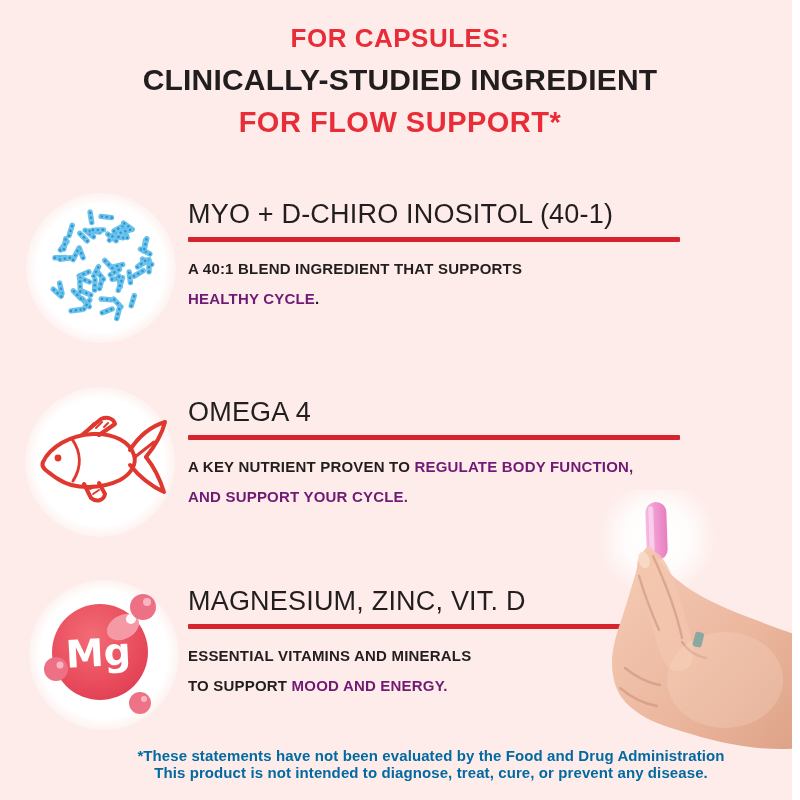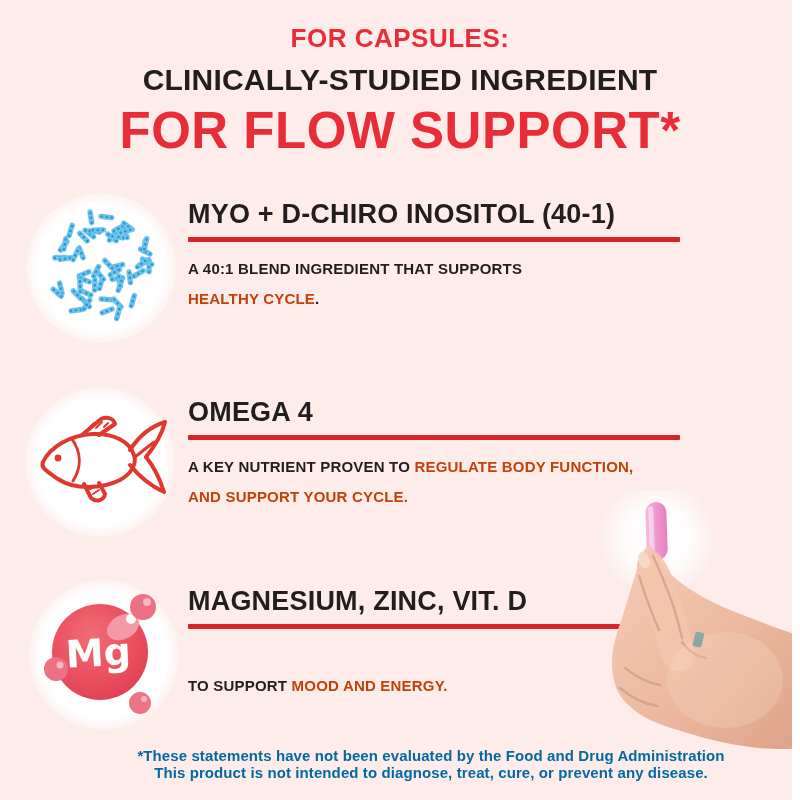--- a/index.html
+++ b/index.html
@@ -8,31 +8,31 @@
     width:792px;height:800px;
     overflow:hidden;
     background:#fdece9;
     font-family:"Liberation Sans","DejaVu Sans",sans-serif;
     -webkit-font-smoothing:antialiased;
   }
   
   .header{position:absolute;top:0;left:0;width:800px;padding-top:23px;text-align:center;}
   .eyebrow{font-size:26px;line-height:30px;font-weight:bold;color:#e92d38;letter-spacing:.5px;}
   .h-title{font-size:30px;line-height:36px;font-weight:bold;color:#221e1f;margin-top:9px;letter-spacing:.2px;}
-  .h-sub{font-size:51px;line-height:46px;font-weight:bold;color:#e92d38;margin-top:10px;letter-spacing:.5px;}
+  .h-sub{font-size:29px;line-height:46px;font-weight:bold;color:#e92d38;margin-top:1px;letter-spacing:.5px;}
   
   .ing{position:absolute;left:0;width:800px;height:200px;}
   .halo{position:absolute;width:150px;height:150px;border-radius:50%;
         background:radial-gradient(circle,#ffffff 0%,#ffffff 60%,rgba(255,255,255,0) 76%);}
   .icon-svg{position:absolute;}
   .txt{position:absolute;left:188px;width:600px;}
-  .sec-title{margin:0;font-size:27px;line-height:33px;font-weight:bold;color:#221e1f;letter-spacing:.2px;}
+  .sec-title{margin:0;font-size:27px;line-height:33px;font-weight:normal;color:#221e1f;letter-spacing:.2px;}
   .rule{height:4.5px;width:492px;background:#d6232e;margin-top:6px;border-radius:1px;}
   .sec-body{margin:12px 0 0 0;font-size:15px;line-height:30px;font-weight:bold;color:#221e1f;letter-spacing:.2px;}
-  .red{color:#c2410c;}
+  .red{color:#701a75;}
   
   .hand-wrap{position:absolute;left:595px;top:490px;width:205px;height:310px;z-index:5;}
   
   .disclaimer{position:absolute;top:748px;left:0;width:790px;text-align:center;
               color:#0369a1;font-weight:bold;font-size:15px;line-height:16.5px;letter-spacing:.1px;z-index:3;padding-left:36px;}
 </style>
 </head>
 <body>
 
 <div class="canvas">
@@ -420,21 +420,21 @@
       <circle cx="113" cy="26" r="13" fill="#ee7085"></circle>
       <circle cx="117" cy="21" r="4" fill="#f8b7c0"></circle>
       <circle cx="26" cy="88" r="12" fill="#ee7085"></circle>
       <circle cx="30" cy="84" r="3.5" fill="#f8b7c0"></circle>
       <circle cx="110" cy="122" r="11" fill="#ef7386"></circle>
       <circle cx="114" cy="118" r="3" fill="#f8b7c0"></circle>
     </svg>
     <div class="txt" style="top:4px">
       <h2 class="sec-title">MAGNESIUM, ZINC, VIT. D</h2>
       <div class="rule"></div>
-      <p class="sec-body"><br><span>TO SUPPORT </span><span class="red">MOOD AND ENERGY.</span></p>
+      <p class="sec-body"><span>ESSENTIAL VITAMINS AND MINERALS</span><br><span>TO SUPPORT </span><span class="red">MOOD AND ENERGY.</span></p>
     </div>
   </section>
 
   <div class="hand-wrap">
     <svg width="205" height="310" viewBox="0 0 205 310">
       <defs>
         <radialGradient id="glow" cx="50%" cy="50%" r="50%">
           <stop offset="0%" stop-color="#ffffff" stop-opacity="1"></stop>
           <stop offset="55%" stop-color="#ffffff" stop-opacity="0.85"></stop>
           <stop offset="100%" stop-color="#ffffff" stop-opacity="0"></stop>

